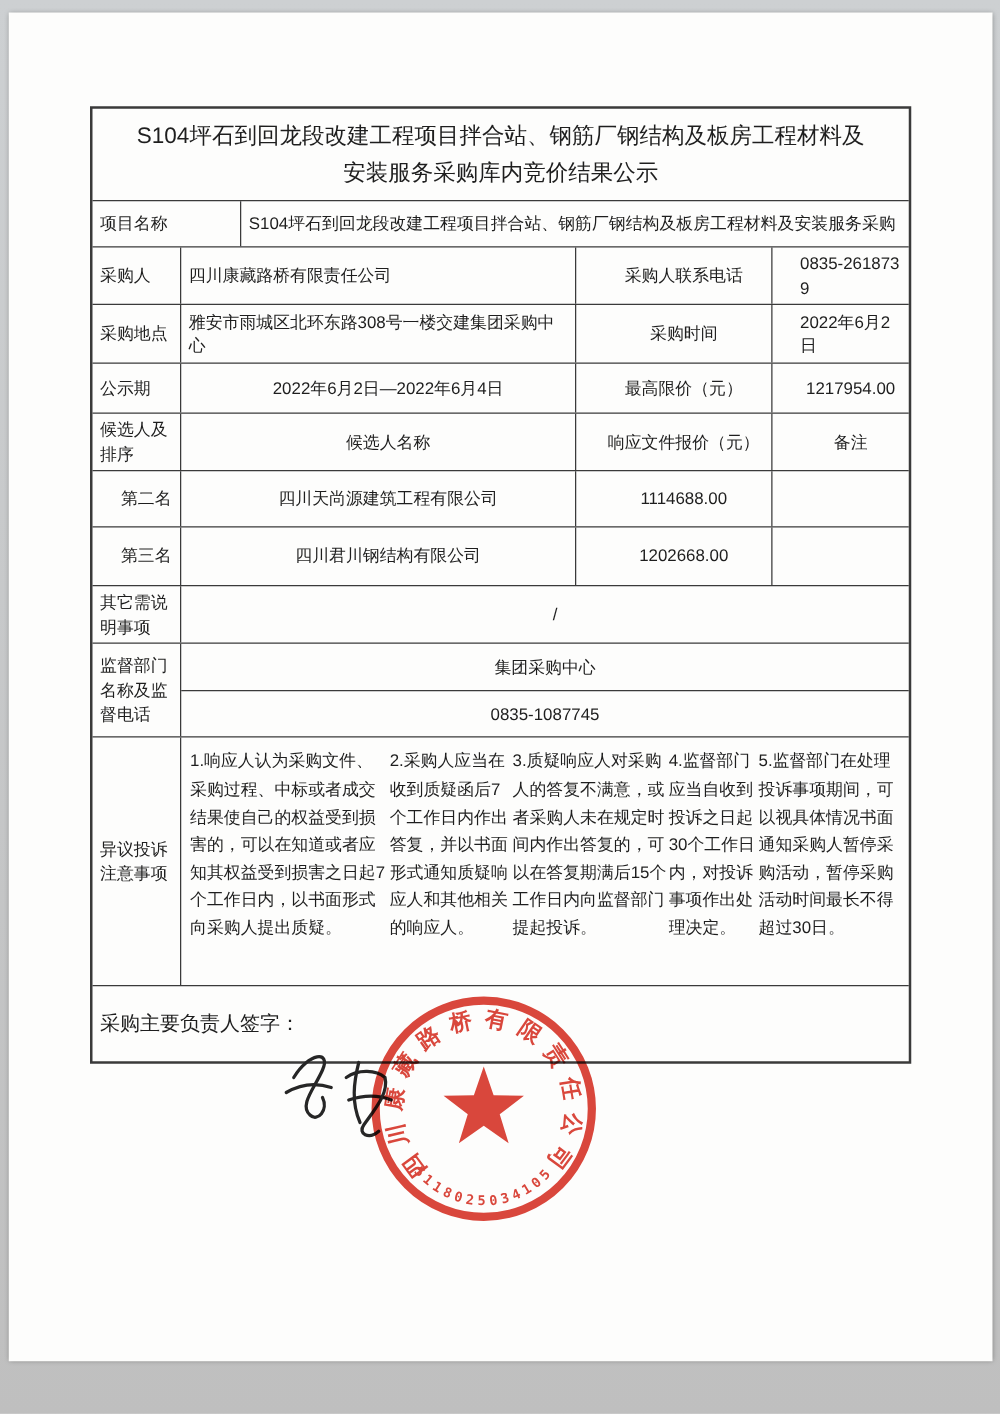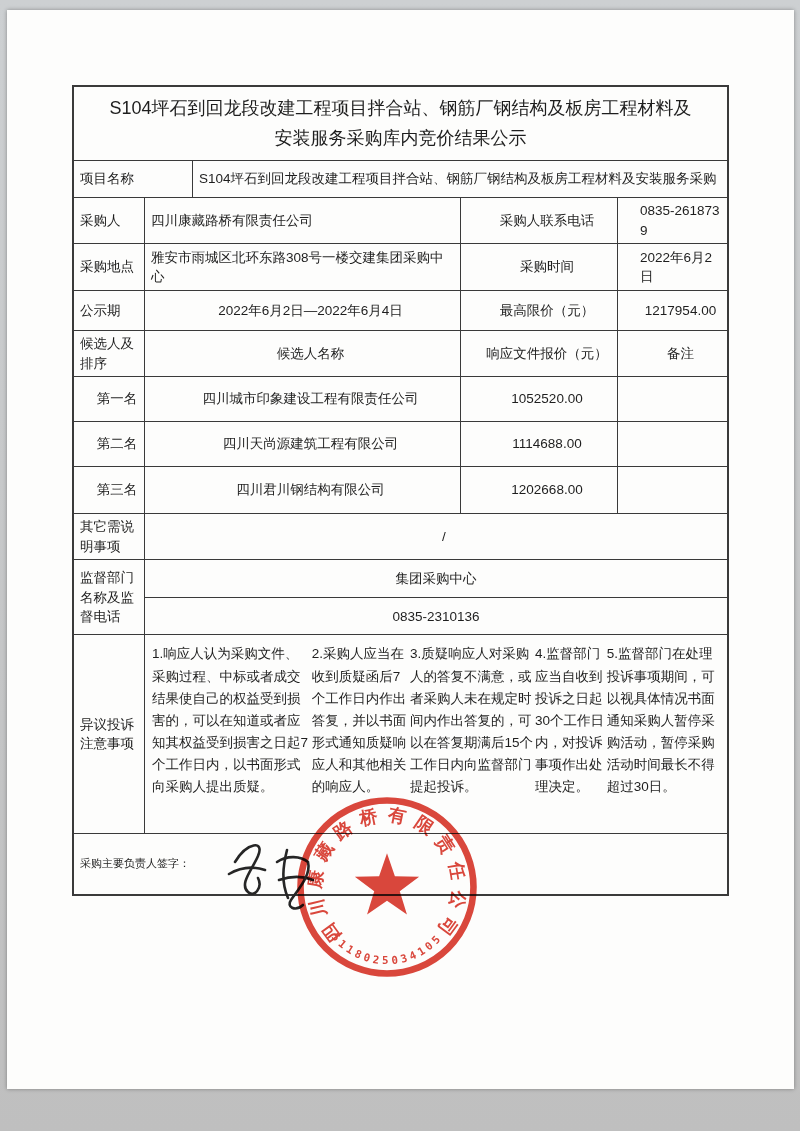--- a/index.html
+++ b/index.html
@@ -59,21 +59,21 @@
     font-size:13.5px; min-height:37px;
   }
   .sup-sub + .sup-sub{ border-top:1px solid #3a3a3a; }
   .r-complaint{ min-height:199px; }
   .complaint-cell{
     align-items:flex-start; justify-content:flex-start;
     padding:8px 8px 8px 7px; line-height:1.64;
   }
   .complaint-cell div{ text-align:left; }
   .r-signature{ min-height:61px; }
-  .sig-cell{ padding-left:6px; font-size:11px; }
+  .sig-cell{ padding-left:6px; font-size:16px; }
   
   .sig-svg{ position:absolute; left:218px; top:818px; width:115px; height:95px; }
   
   .stamp{
     position:absolute; left:286px; top:783px; width:188px; height:188px;
     mix-blend-mode:multiply; opacity:.92;
     pointer-events:none;
   }
   .stamp text{ fill:#d8372b; font-weight:bold; }
   .stamp .company-arc{ font-size:19px; letter-spacing:9px; font-family:"Liberation Sans","DejaVu Sans",sans-serif; }
@@ -118,26 +118,20 @@
       <div class="cell ctr">1217954.00</div>
     </div>
 
     <div class="trow r-candhead">
       <div class="cell">候选人及排序</div>
       <div class="cell ctr">候选人名称</div>
       <div class="cell ctr">响应文件报价（元）</div>
       <div class="cell ctr">备注</div>
     </div>
 
-    <div class="trow r-cand1">
-      <div class="cell ctr">第一名</div>
-      <div class="cell ctr">四川城市印象建设工程有限责任公司</div>
-      <div class="cell ctr">1052520.00</div>
-      <div class="cell ctr"></div>
-    </div>
 
     <div class="trow r-cand2">
       <div class="cell ctr">第二名</div>
       <div class="cell ctr">四川天尚源建筑工程有限公司</div>
       <div class="cell ctr">1114688.00</div>
       <div class="cell ctr"></div>
     </div>
 
     <div class="trow r-cand3">
       <div class="cell ctr">第三名</div>
@@ -148,21 +142,21 @@
 
     <div class="trow r-other">
       <div class="cell">其它需说明事项</div>
       <div class="cell span3 ctr">/</div>
     </div>
 
     <div class="trow r-supervision">
       <div class="cell">监督部门名称及监督电话</div>
       <div class="sup-stack">
         <div class="sup-sub">集团采购中心</div>
-        <div class="sup-sub">0835-2310136</div>
+        <div class="sup-sub">0835-1087745</div>
       </div>
     </div>
 
     <div class="trow r-complaint">
       <div class="cell">异议投诉注意事项</div>
       <div class="cell span3 complaint-cell">
         <div>1.响应人认为采购文件、采购过程、中标或者成交结果使自己的权益受到损害的，可以在知道或者应知其权益受到损害之日起7个工作日内，以书面形式向采购人提出质疑。</div>
         <div>2.采购人应当在收到质疑函后7个工作日内作出答复，并以书面形式通知质疑响应人和其他相关的响应人。</div>
         <div>3.质疑响应人对采购人的答复不满意，或者采购人未在规定时间内作出答复的，可以在答复期满后15个工作日内向监督部门提起投诉。</div>
         <div>4.监督部门应当自收到投诉之日起30个工作日内，对投诉事项作出处理决定。</div>

